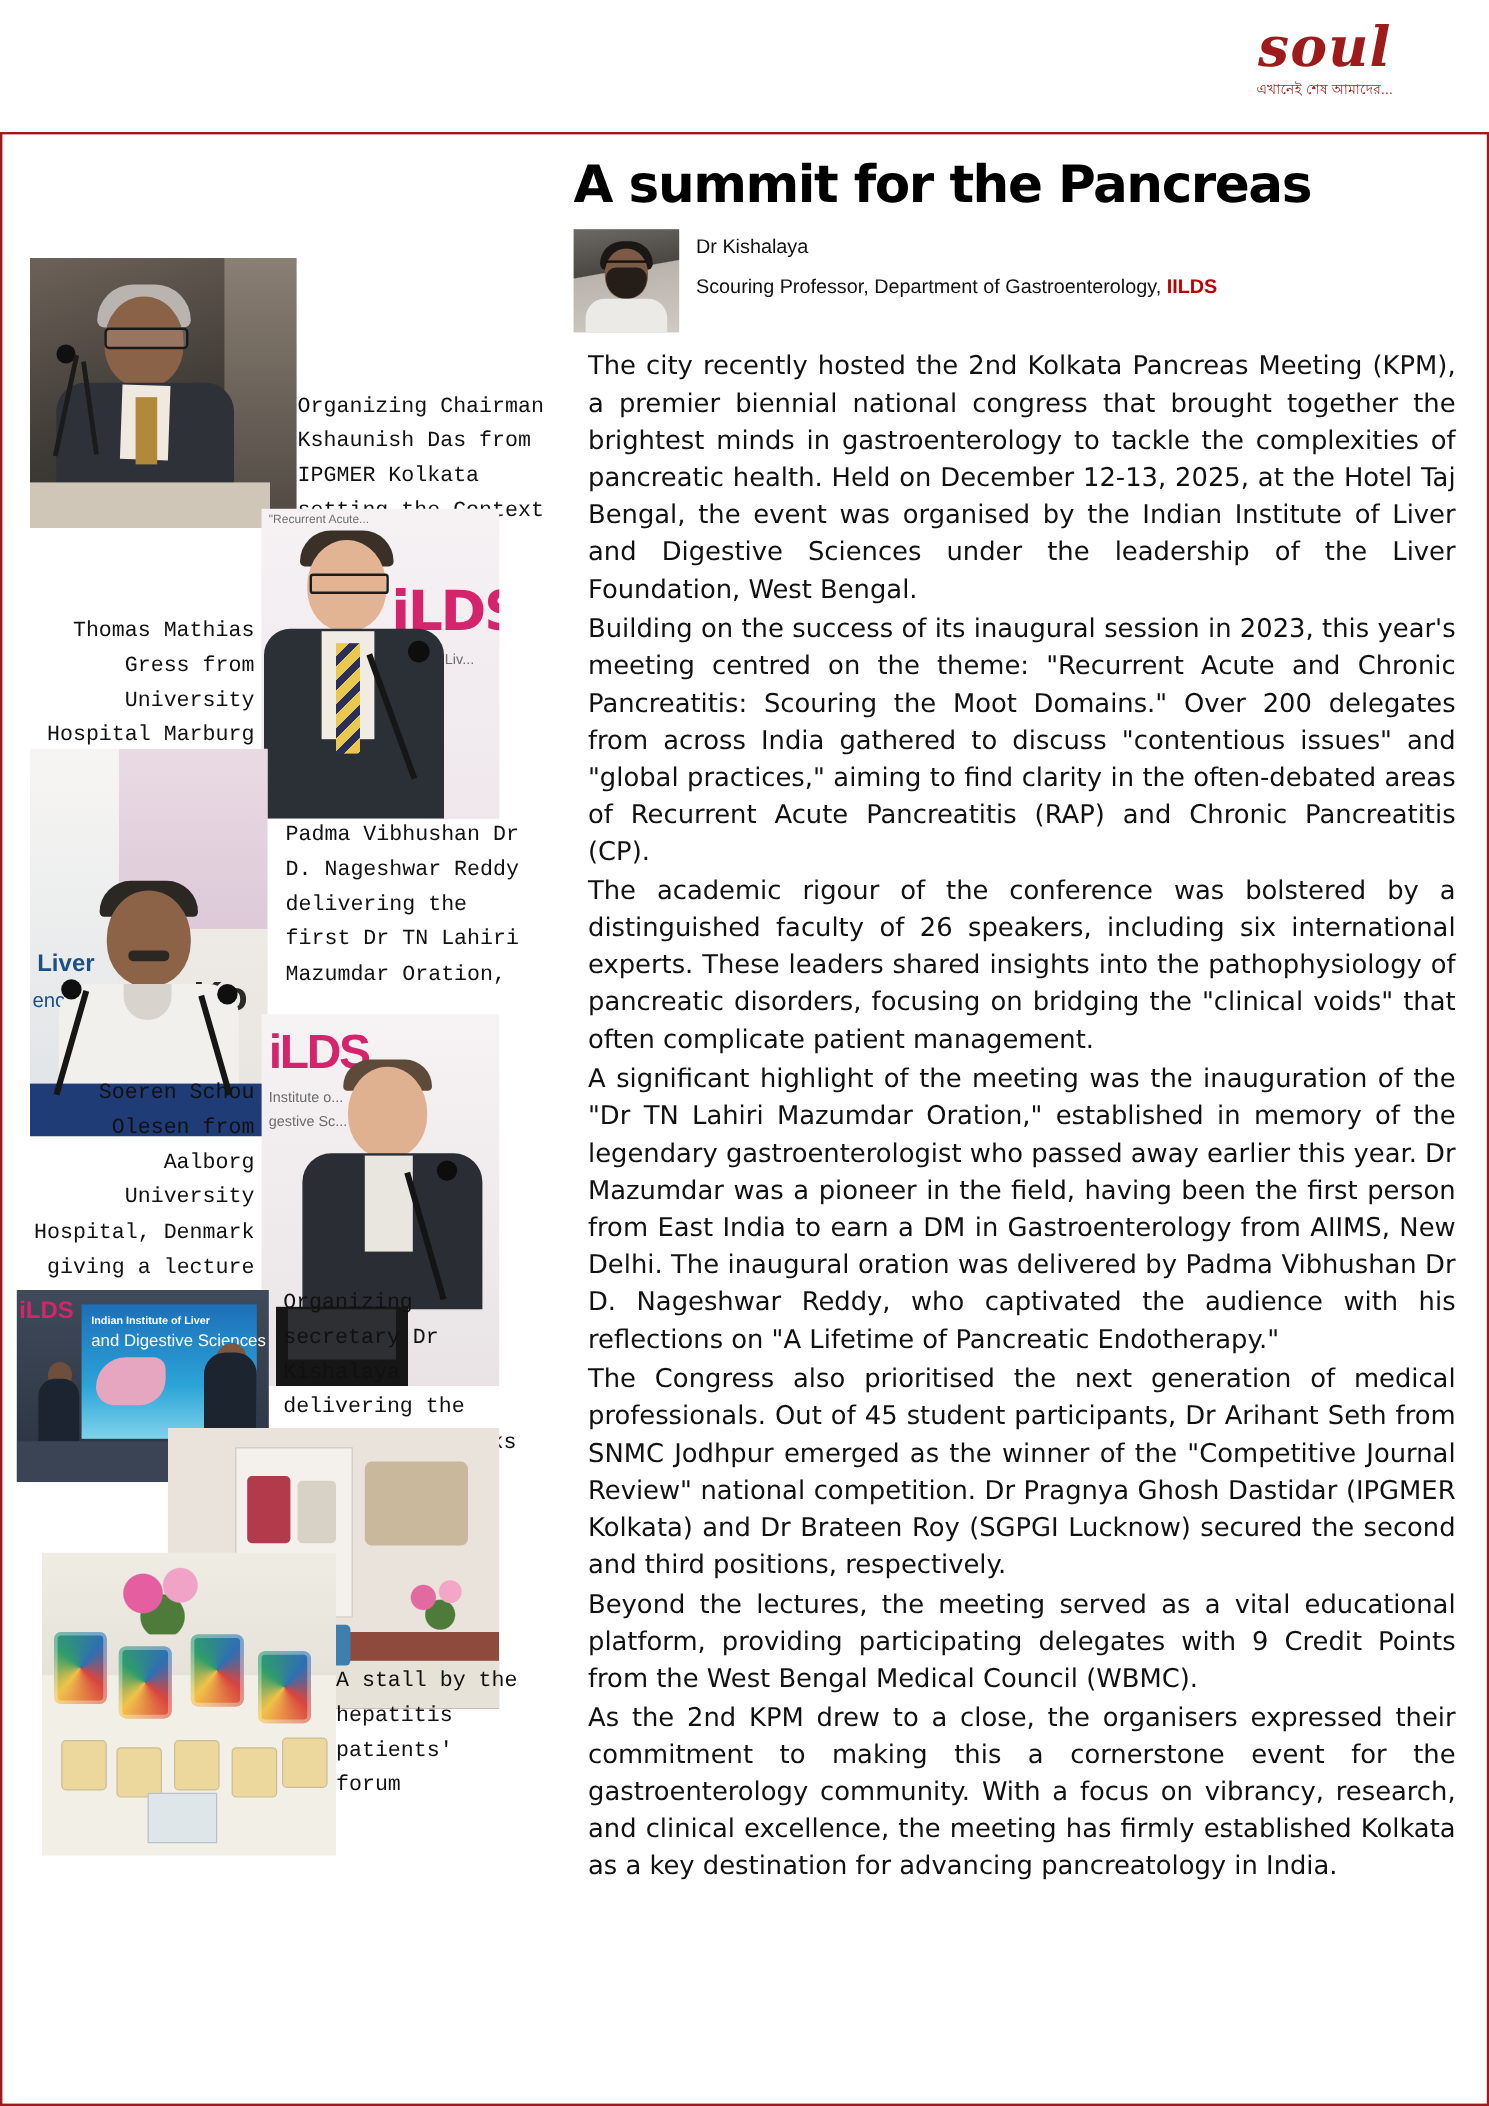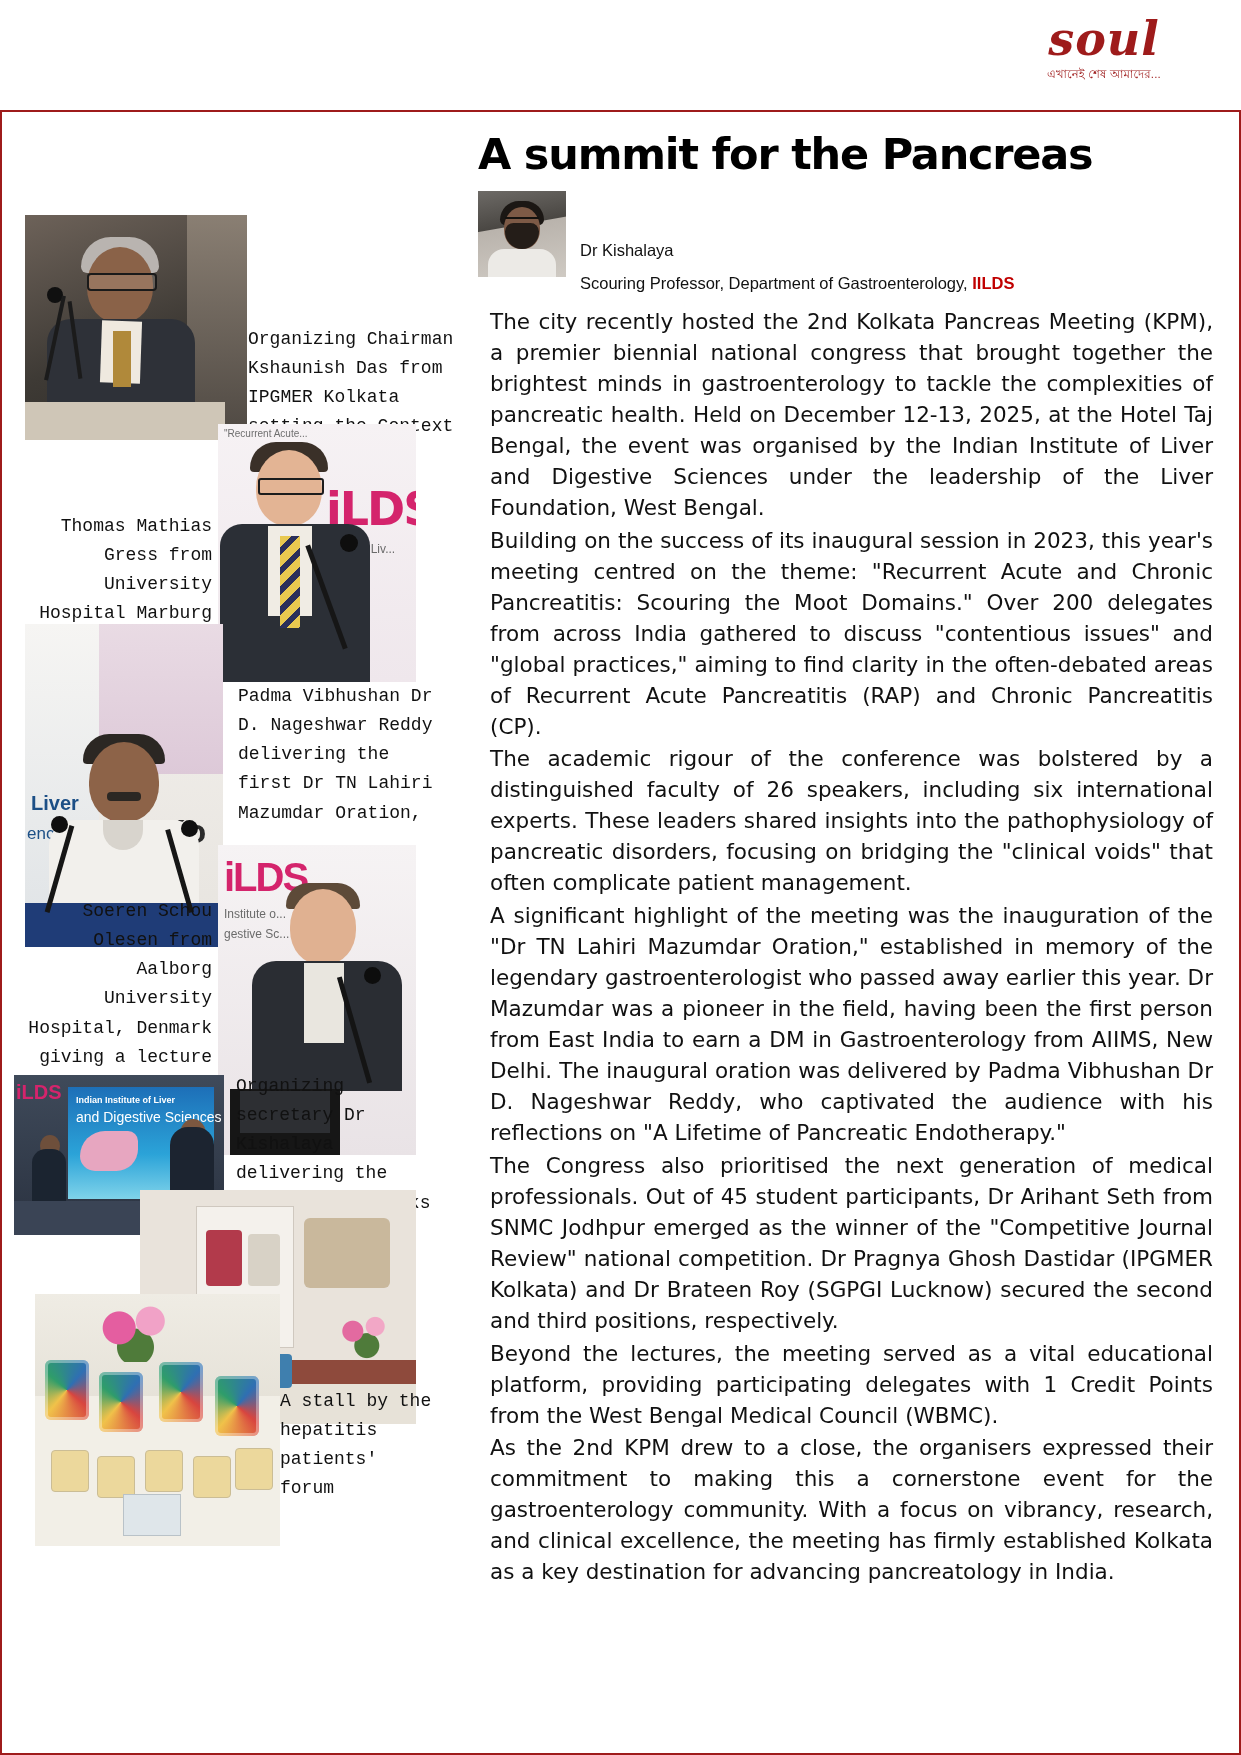--- a/index.html
+++ b/index.html
@@ -136,21 +136,20 @@
     left: 10px; top: 58px;
     width: 68px; height: 30px;
     background: #eceae6;
     border-radius: 16px 16px 0 0;
   }
   .byline-text { padding-top: 6px; }
   .byline-name {
     font-size: 16.5px;
     font-weight: normal;
     margin-bottom: 14px;
-    margin-top: 44px;
   }
   .byline-role {
     font-size: 16.5px;
   }
   .byline-role .org {
     color: #c00000;
     font-weight: bold;
   }
   .body-text p {
     margin: 0 0 2px 12px;
@@ -682,16 +681,16 @@
       <div class="byline-role"><span>Scouring Professor, Department of Gastroenterology, </span><span class="org">IILDS</span></div>
     </div>
   </div>
 
   <div class="body-text">
     <p>The city recently hosted the 2nd Kolkata Pancreas Meeting (KPM), a premier biennial national congress that brought together the brightest minds in gastroenterology to tackle the complexities of pancreatic health. Held on December 12-13, 2025, at the Hotel Taj Bengal, the event was organised by the Indian Institute of Liver and Digestive Sciences under the leadership of the Liver Foundation, West Bengal.</p>
     <p>Building on the success of its inaugural session in 2023, this year's meeting centred on the theme: "Recurrent Acute and Chronic Pancreatitis: Scouring the Moot Domains." Over 200 delegates from across India gathered to discuss "contentious issues" and "global practices," aiming to find clarity in the often-debated areas of Recurrent Acute Pancreatitis (RAP) and Chronic Pancreatitis (CP).</p>
     <p>The academic rigour of the conference was bolstered by a distinguished faculty of 26 speakers, including six international experts. These leaders shared insights into the pathophysiology of pancreatic disorders, focusing on bridging the "clinical voids" that often complicate patient management.</p>
     <p>A significant highlight of the meeting was the inauguration of the "Dr TN Lahiri Mazumdar Oration," established in memory of the legendary gastroenterologist who passed away earlier this year. Dr Mazumdar was a pioneer in the field, having been the first person from East India to earn a DM in Gastroenterology from AIIMS, New Delhi. The inaugural oration was delivered by Padma Vibhushan Dr D. Nageshwar Reddy, who captivated the audience with his reflections on "A Lifetime of Pancreatic Endotherapy."</p>
     <p>The Congress also prioritised the next generation of medical professionals. Out of 45 student participants, Dr Arihant Seth from SNMC Jodhpur emerged as the winner of the "Competitive Journal Review" national competition. Dr Pragnya Ghosh Dastidar (IPGMER Kolkata) and Dr Brateen Roy (SGPGI Lucknow) secured the second and third positions, respectively.</p>
-    <p>Beyond the lectures, the meeting served as a vital educational platform, providing participating delegates with 1 Credit Points from the West Bengal Medical Council (WBMC).</p>
+    <p>Beyond the lectures, the meeting served as a vital educational platform, providing participating delegates with 9 Credit Points from the West Bengal Medical Council (WBMC).</p>
     <p>As the 2nd KPM drew to a close, the organisers expressed their commitment to making this a cornerstone event for the gastroenterology community. With a focus on vibrancy, research, and clinical excellence, the meeting has firmly established Kolkata as a key destination for advancing pancreatology in India.</p>
   </div>
 </div>
 
 </body></html>

